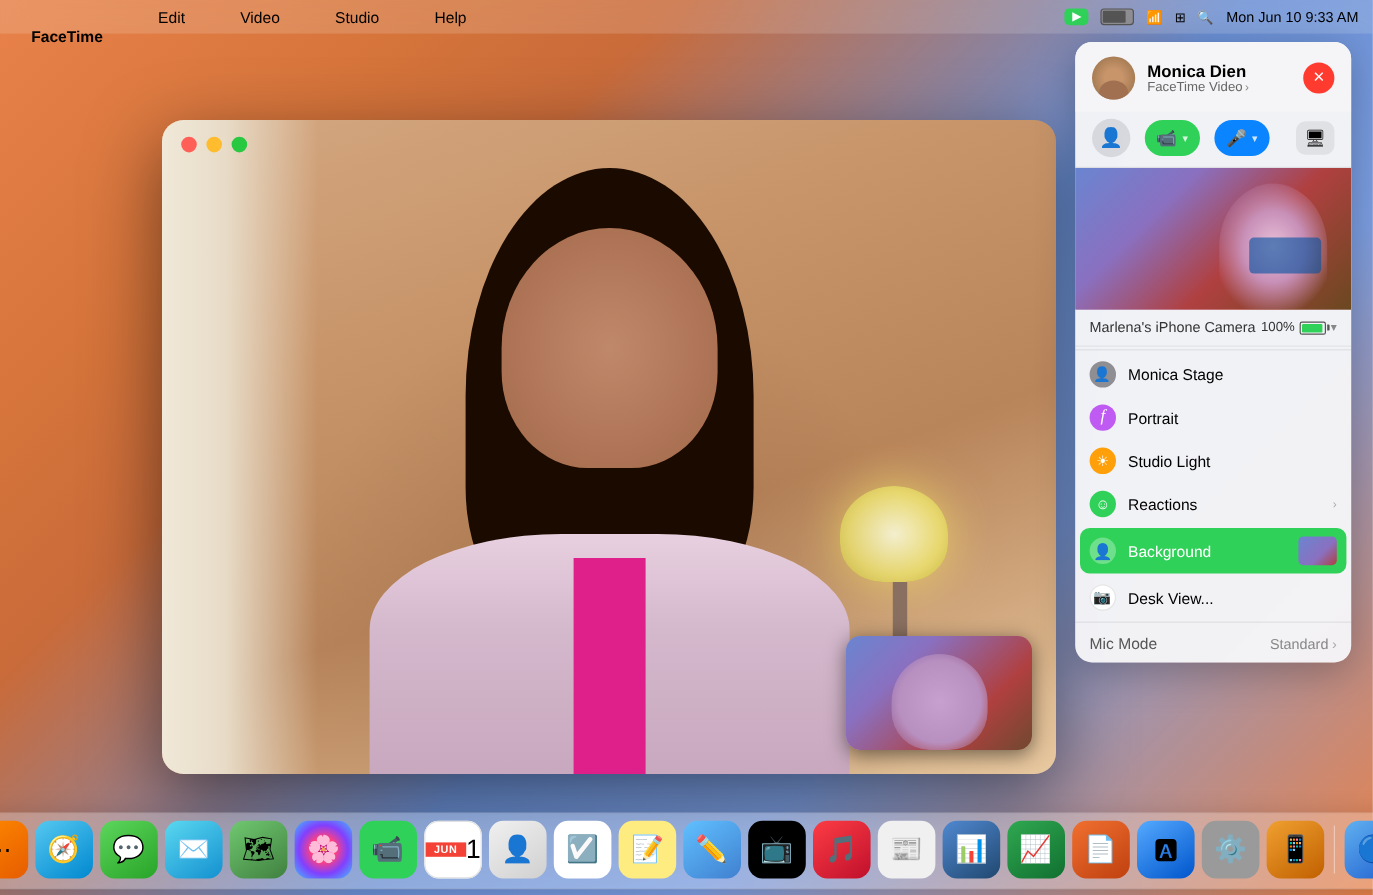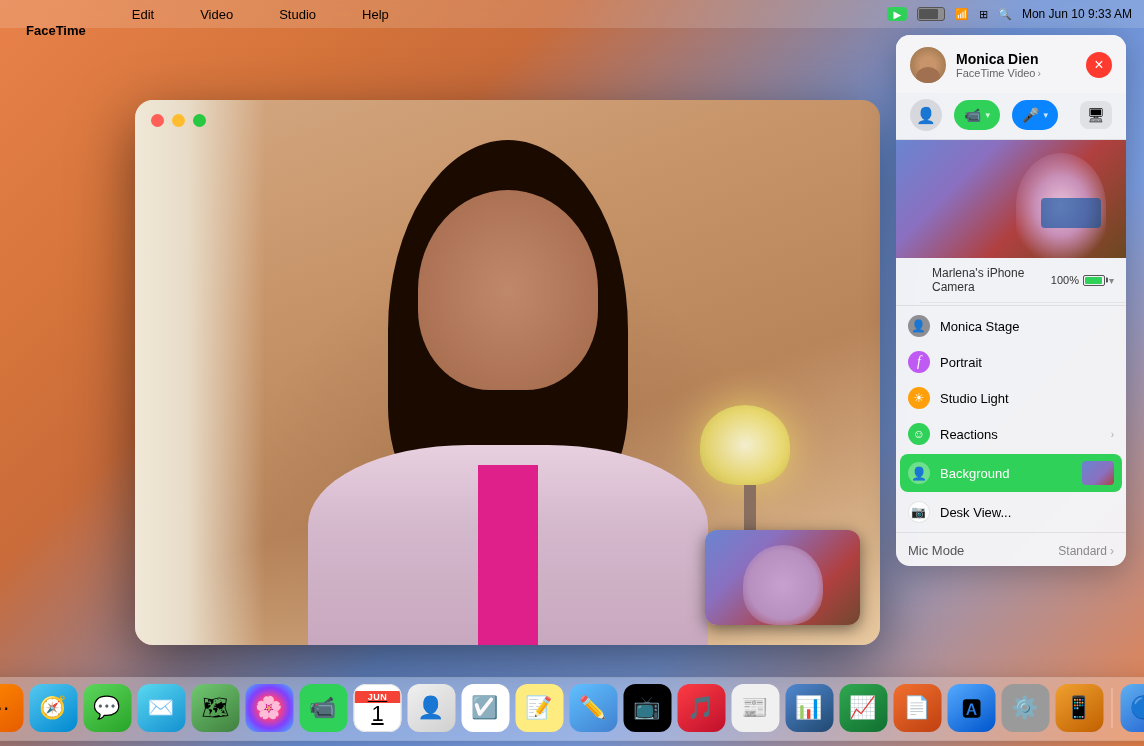--- a/index.html
+++ b/index.html
@@ -347,21 +347,20 @@
       position: relative;
       overflow: hidden;
     }
 
     
     .camera-row {
       display: flex;
       align-items: center;
       padding: 8px 12px;
       border-bottom: 1px solid rgba(0,0,0,0.06);
-      margin-left: 24px;
     }
     .camera-label {
       font-size: 12px;
       color: #333;
       flex: 1;
     }
     .battery-indicator {
       display: flex;
       align-items: center;
       gap: 4px;
@@ -524,29 +523,27 @@
     .dock-item-privacy { background: linear-gradient(145deg, #60b0f0 0%, #2060d0 100%); }
     .dock-separator {
       width: 1px;
       height: 40px;
       background: rgba(255,255,255,0.4);
       margin: 0 2px;
       align-self: center;
     }
     .dock-calendar-content {
       display: flex;
-      flex-direction: column;
       align-items: center;
       justify-content: center;
       width: 100%;
       height: 100%;
       border: 1.5px solid #e0e0e0;
       border-radius: 12px;
       overflow: hidden;
-      text-decoration: underline;
     }
     .dock-calendar-month {
       background: #f44336;
       width: 100%;
       text-align: center;
       font-size: 9px;
       color: white;
       font-weight: 600;
       padding: 1px 0;
       letter-spacing: 0.5px;

